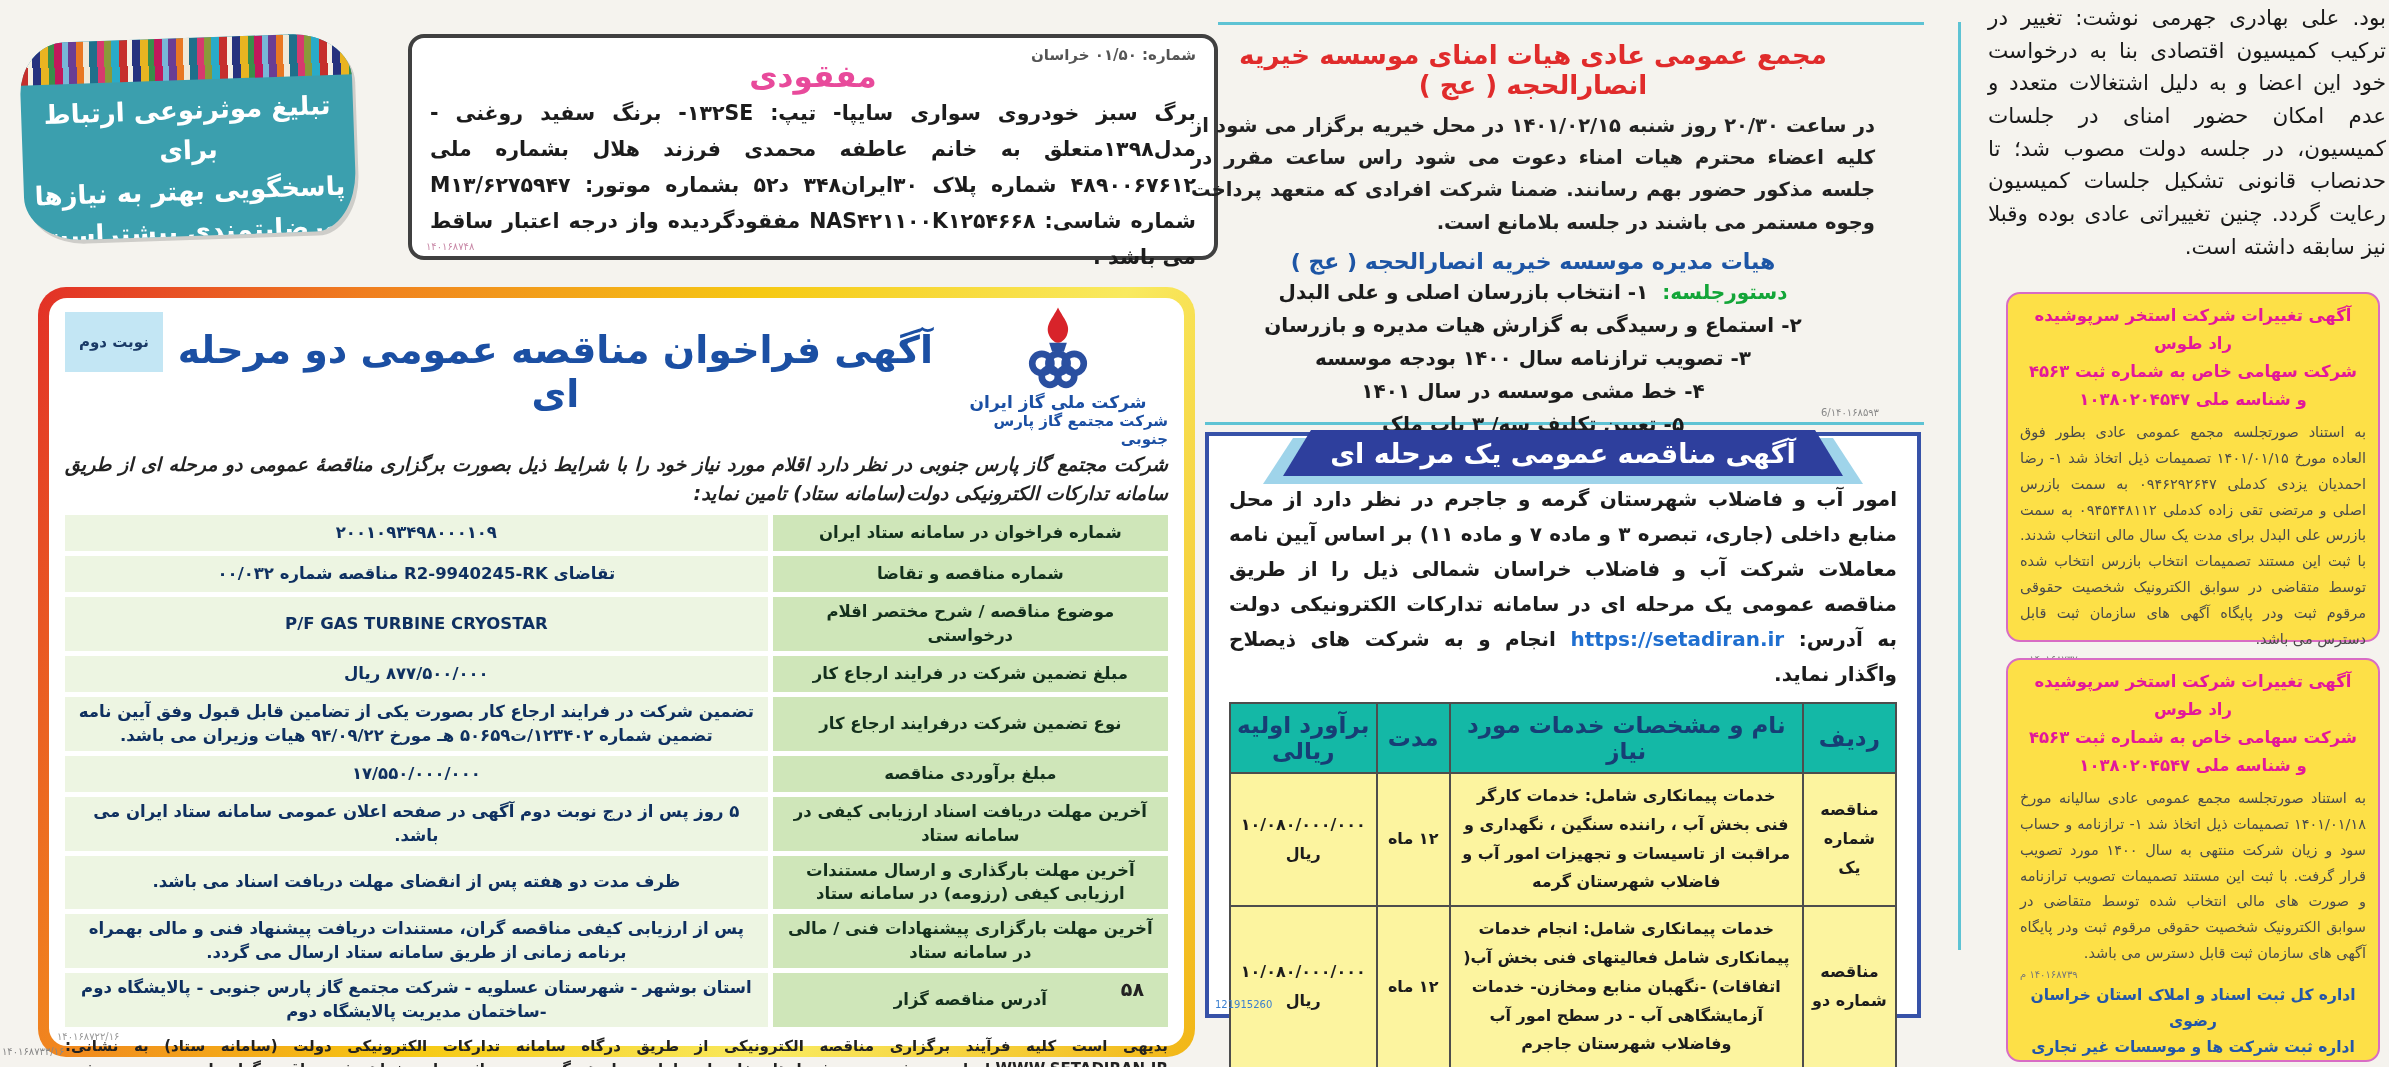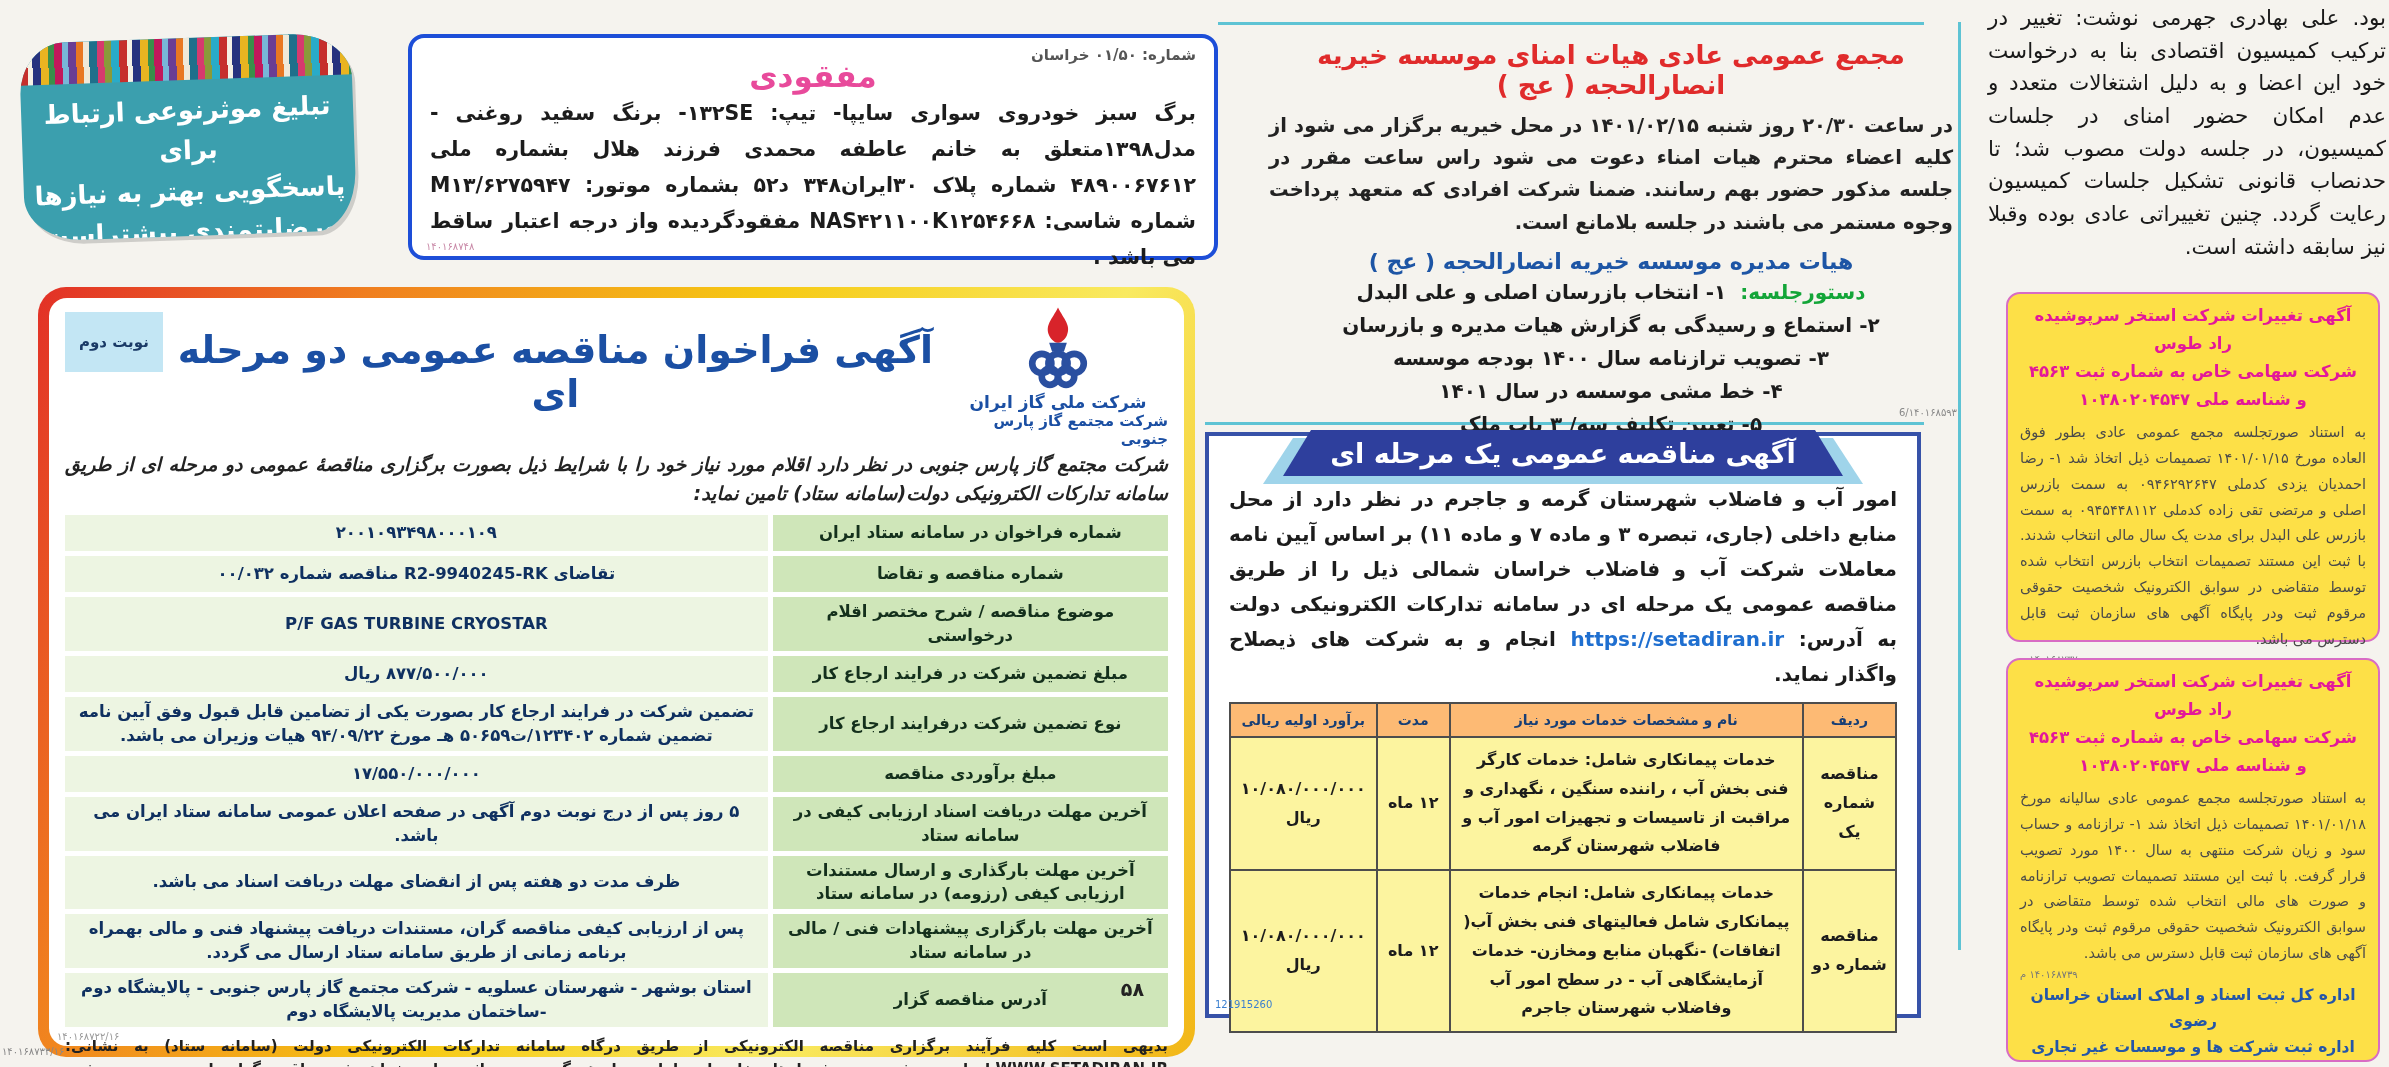--- a/index.html
+++ b/index.html
@@ -5,29 +5,29 @@
   html,body{margin:0;padding:0;background:#dcdad6;font-family:"DejaVu Sans",sans-serif;}
   #canvas{position:relative;width:2389px;height:1067px;background:#f5f3ee;overflow:hidden;direction:rtl;}
   .abs{position:absolute;}
 
   
   .bubble{left:22px;top:38px;width:332px;height:198px;background:#3b9fae;border-radius:46px 60px 42px 58px/52px 46px 60px 44px;transform:rotate(-2deg);overflow:hidden;box-shadow:3px 4px 0 rgba(90,90,90,.25);}
   .bubble .stripes{height:42px;width:100%;background:repeating-linear-gradient(90deg,#c62f2c 0 8px,#f5f0e4 8px 13px,#27327e 13px 21px,#e9b421 21px 29px,#3b8f4a 29px 35px,#c2185b 35px 43px,#78b6d8 43px 49px,#6a3d94 49px 57px,#e87722 57px 64px,#efe8d8 64px 70px,#1f6f8b 70px 78px,#d63a6e 78px 85px,#8a9a3a 85px 92px,#29abc8 92px 100px);}
   .bubble .btxt{color:#fff;font-weight:bold;font-size:26px;line-height:1.55;text-align:center;padding-top:10px;}
 
   
-  .lost{left:408px;top:34px;width:810px;height:226px;background:#fff;border:4px solid #1d4ed8;border-radius:16px;padding:8px 18px 6px;box-sizing:border-box;}
+  .lost{left:408px;top:34px;width:810px;height:226px;background:#fff;border:4px solid #404040;border-radius:16px;padding:8px 18px 6px;box-sizing:border-box;}
   .lost .ref{font-size:15px;color:#555;font-weight:600;}
   .lost .ltitle{text-align:center;color:#e84a9b;font-size:31px;font-weight:bold;margin-top:-6px;}
   .lost .lbody{font-size:20.5px;font-weight:600;color:#1c1c1c;line-height:1.75;text-align:justify;margin-top:2px;}
   .lost .lcode{font-size:10px;color:#c98aa8;position:absolute;left:14px;bottom:4px;}
 
   
   .tealline{background:#5ec3d4;}
-  .assembly{left:1263px;top:32px;width:696px;height:388px;padding:8px 6px;box-sizing:border-box;}
+  .assembly{left:1185px;top:32px;width:696px;height:388px;padding:8px 6px;box-sizing:border-box;}
   .assembly .atitle{color:#e02b2b;font-weight:bold;font-size:26px;text-align:center;margin-bottom:10px;}
   .assembly .abody{font-size:19.5px;color:#222;font-weight:600;line-height:1.65;text-align:justify;}
   .assembly .asub{color:#1d55a5;font-weight:bold;font-size:22px;text-align:center;margin:10px 0 6px;}
   .agenda-row{display:flex;justify-content:center;gap:14px;font-size:20px;font-weight:bold;color:#1c1c1c;margin-top:4px;}
   .agenda-label{color:#13a538;}
   .agenda-item{text-align:center;font-size:20px;font-weight:bold;color:#1c1c1c;margin-top:9px;}
   .acode{font-size:10px;color:#888;position:absolute;right:2px;bottom:2px;}
 
   
   .news{left:1988px;top:2px;width:398px;height:288px;font-size:21.5px;line-height:1.52;color:#191919;font-weight:500;text-align:justify;}
@@ -60,21 +60,21 @@
   .gas-page{position:absolute;right:40px;bottom:46px;font-size:19px;font-weight:bold;color:#222;}
   .gas-code{position:absolute;left:8px;bottom:4px;font-size:10px;color:#999;}
 
   
   .water{left:1205px;top:432px;width:716px;height:586px;background:#fff;border:4px solid #3752a8;box-sizing:border-box;padding:40px 20px 8px;}
   .wbanner{position:absolute;top:-6px;left:50%;transform:translateX(-50%);width:560px;height:46px;background:#2e3f9d;color:#fff;font-weight:bold;font-size:27px;display:flex;align-items:center;justify-content:center;clip-path:polygon(5% 0,95% 0,100% 100%,0 100%);}
   .wbanner-shadow{position:absolute;top:2px;left:50%;transform:translateX(-50%);width:600px;height:46px;background:#9fd4ea;clip-path:polygon(5% 0,95% 0,100% 100%,0 100%);}
   .wintro{font-size:20px;font-weight:bold;color:#1c1c1c;line-height:1.75;text-align:justify;margin-top:6px;}
   .wlink{color:#1f6fd0;direction:ltr;unicode-bidi:embed;}
   .wtable{width:100%;border-collapse:collapse;margin-top:10px;}
-  .wtable th{background:#fdba74;color:#173e75;font-weight:bold;font-size:14px;border:2px solid #4d4d4d;padding:8px 4px;}
+  .wtable th{background:#14b8a6;color:#173e75;font-weight:bold;font-size:23px;border:2px solid #4d4d4d;padding:8px 4px;}
   .wtable td{background:#fcf49f;color:#1c1c1c;font-weight:bold;font-size:16px;border:2px solid #4d4d4d;padding:8px 8px;text-align:center;line-height:1.8;}
   .wcode{position:absolute;left:6px;bottom:4px;font-size:10px;color:#3a7fd0;}
 
   .page-code{left:2px;top:1046px;font-size:10px;color:#888;}
 </style>
 </head>
 <body>
 
 <div id="canvas">
 

